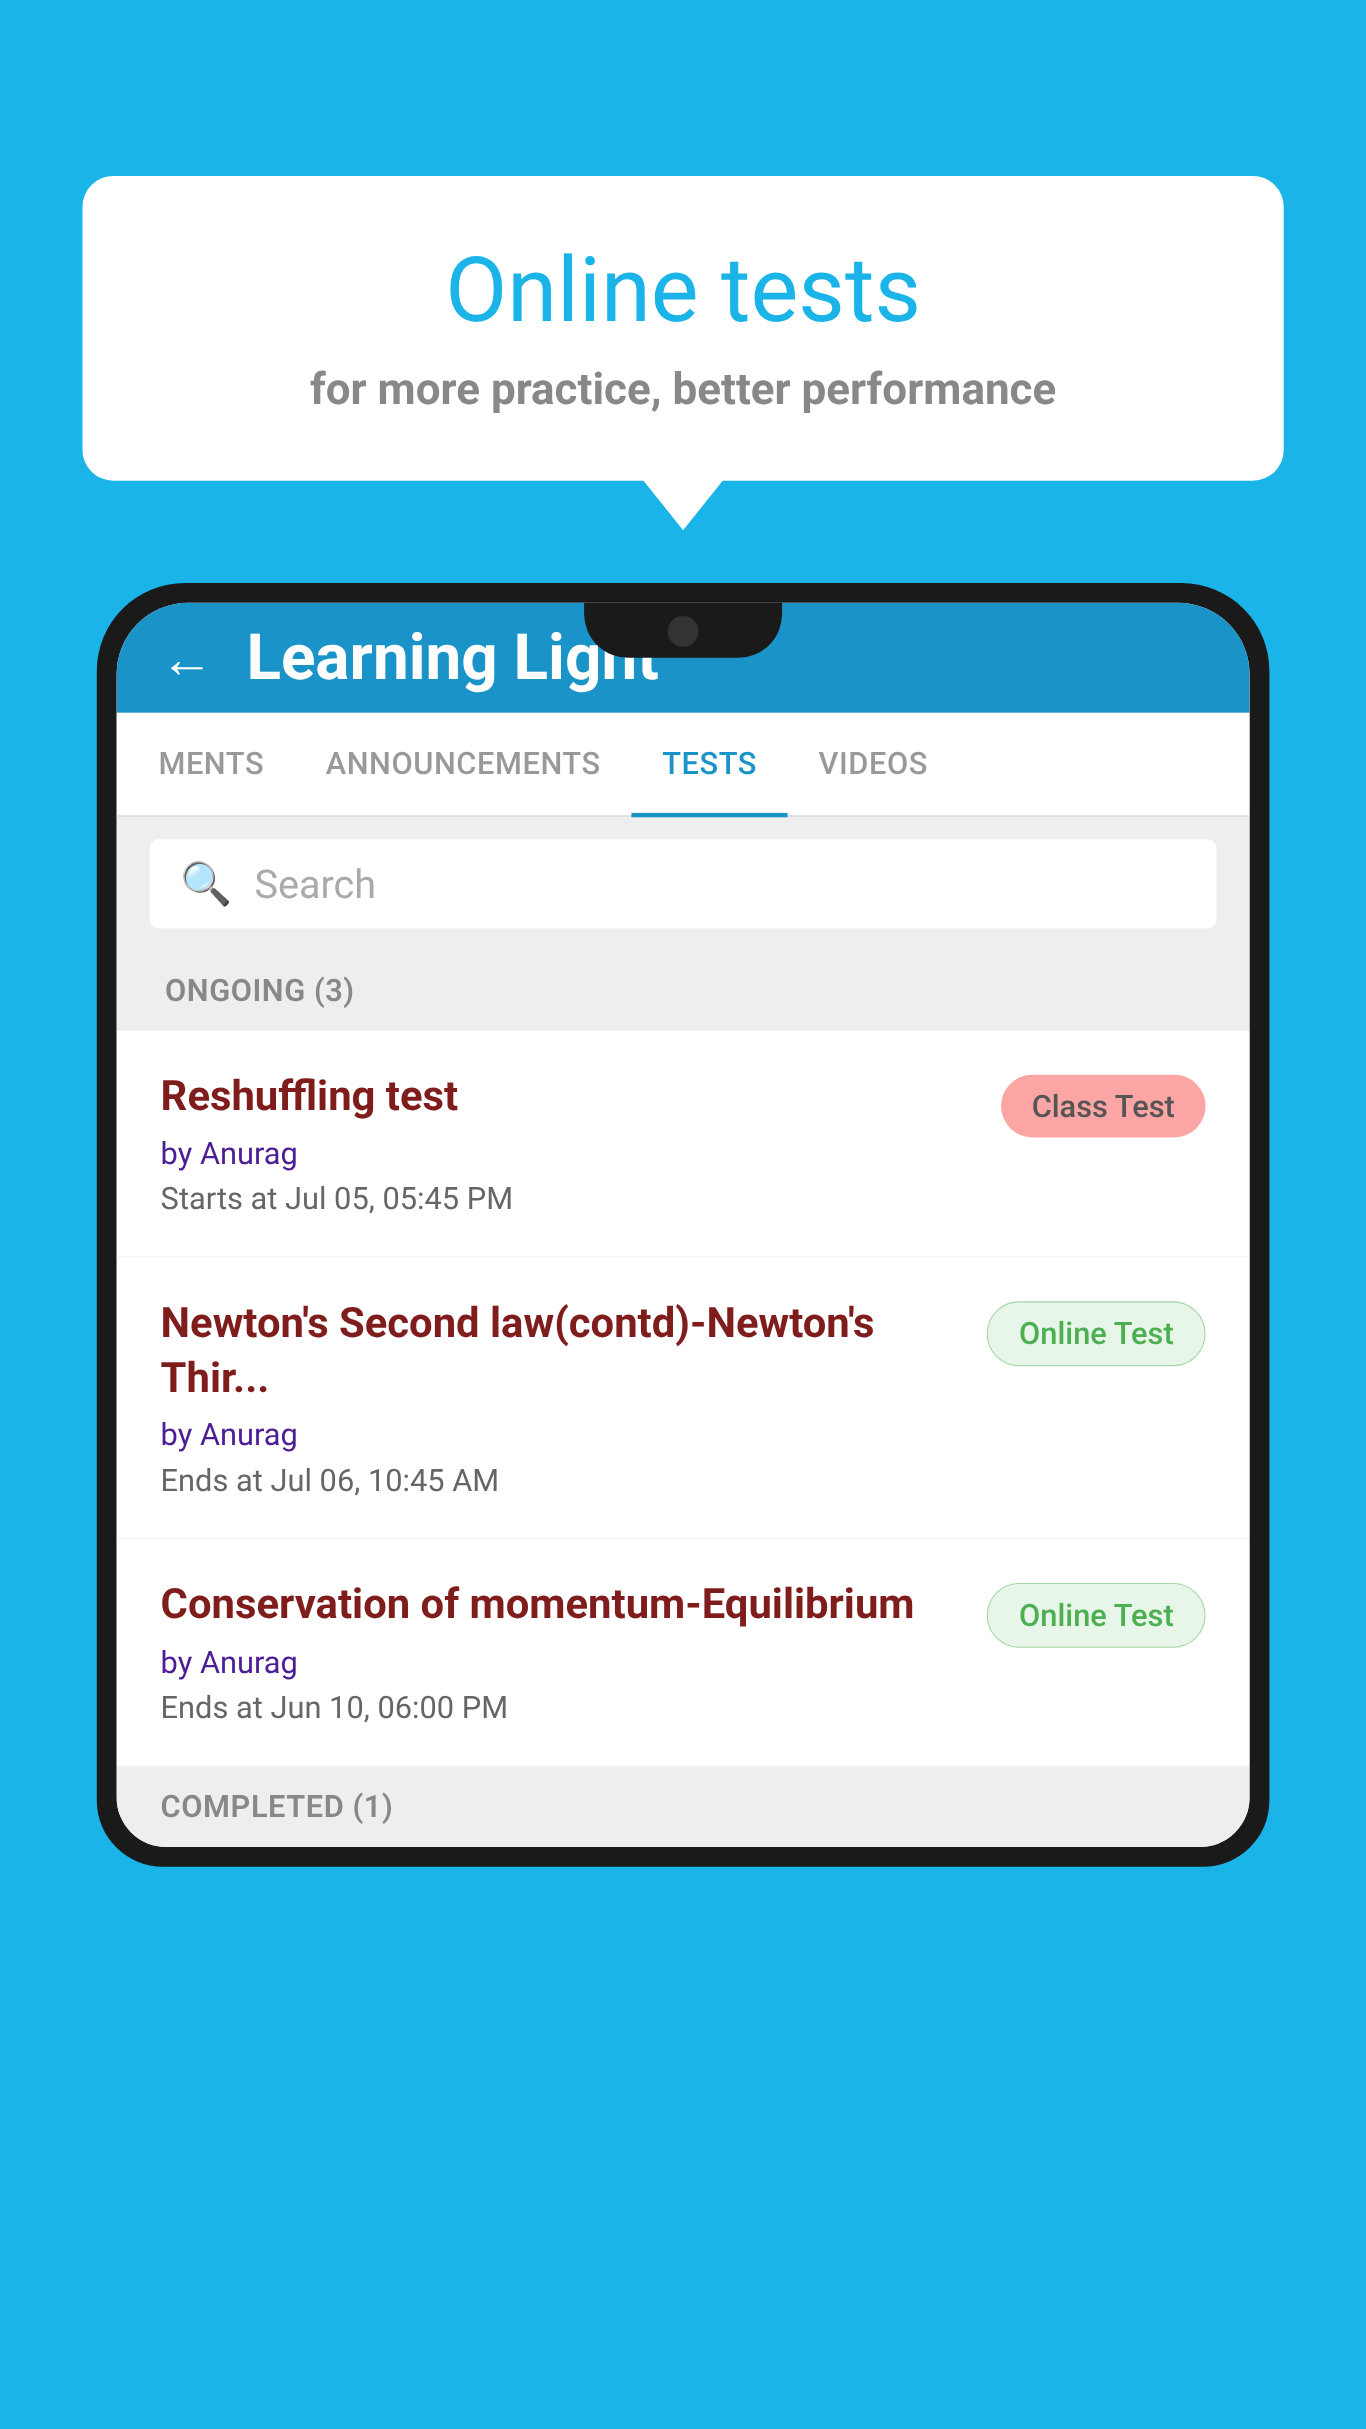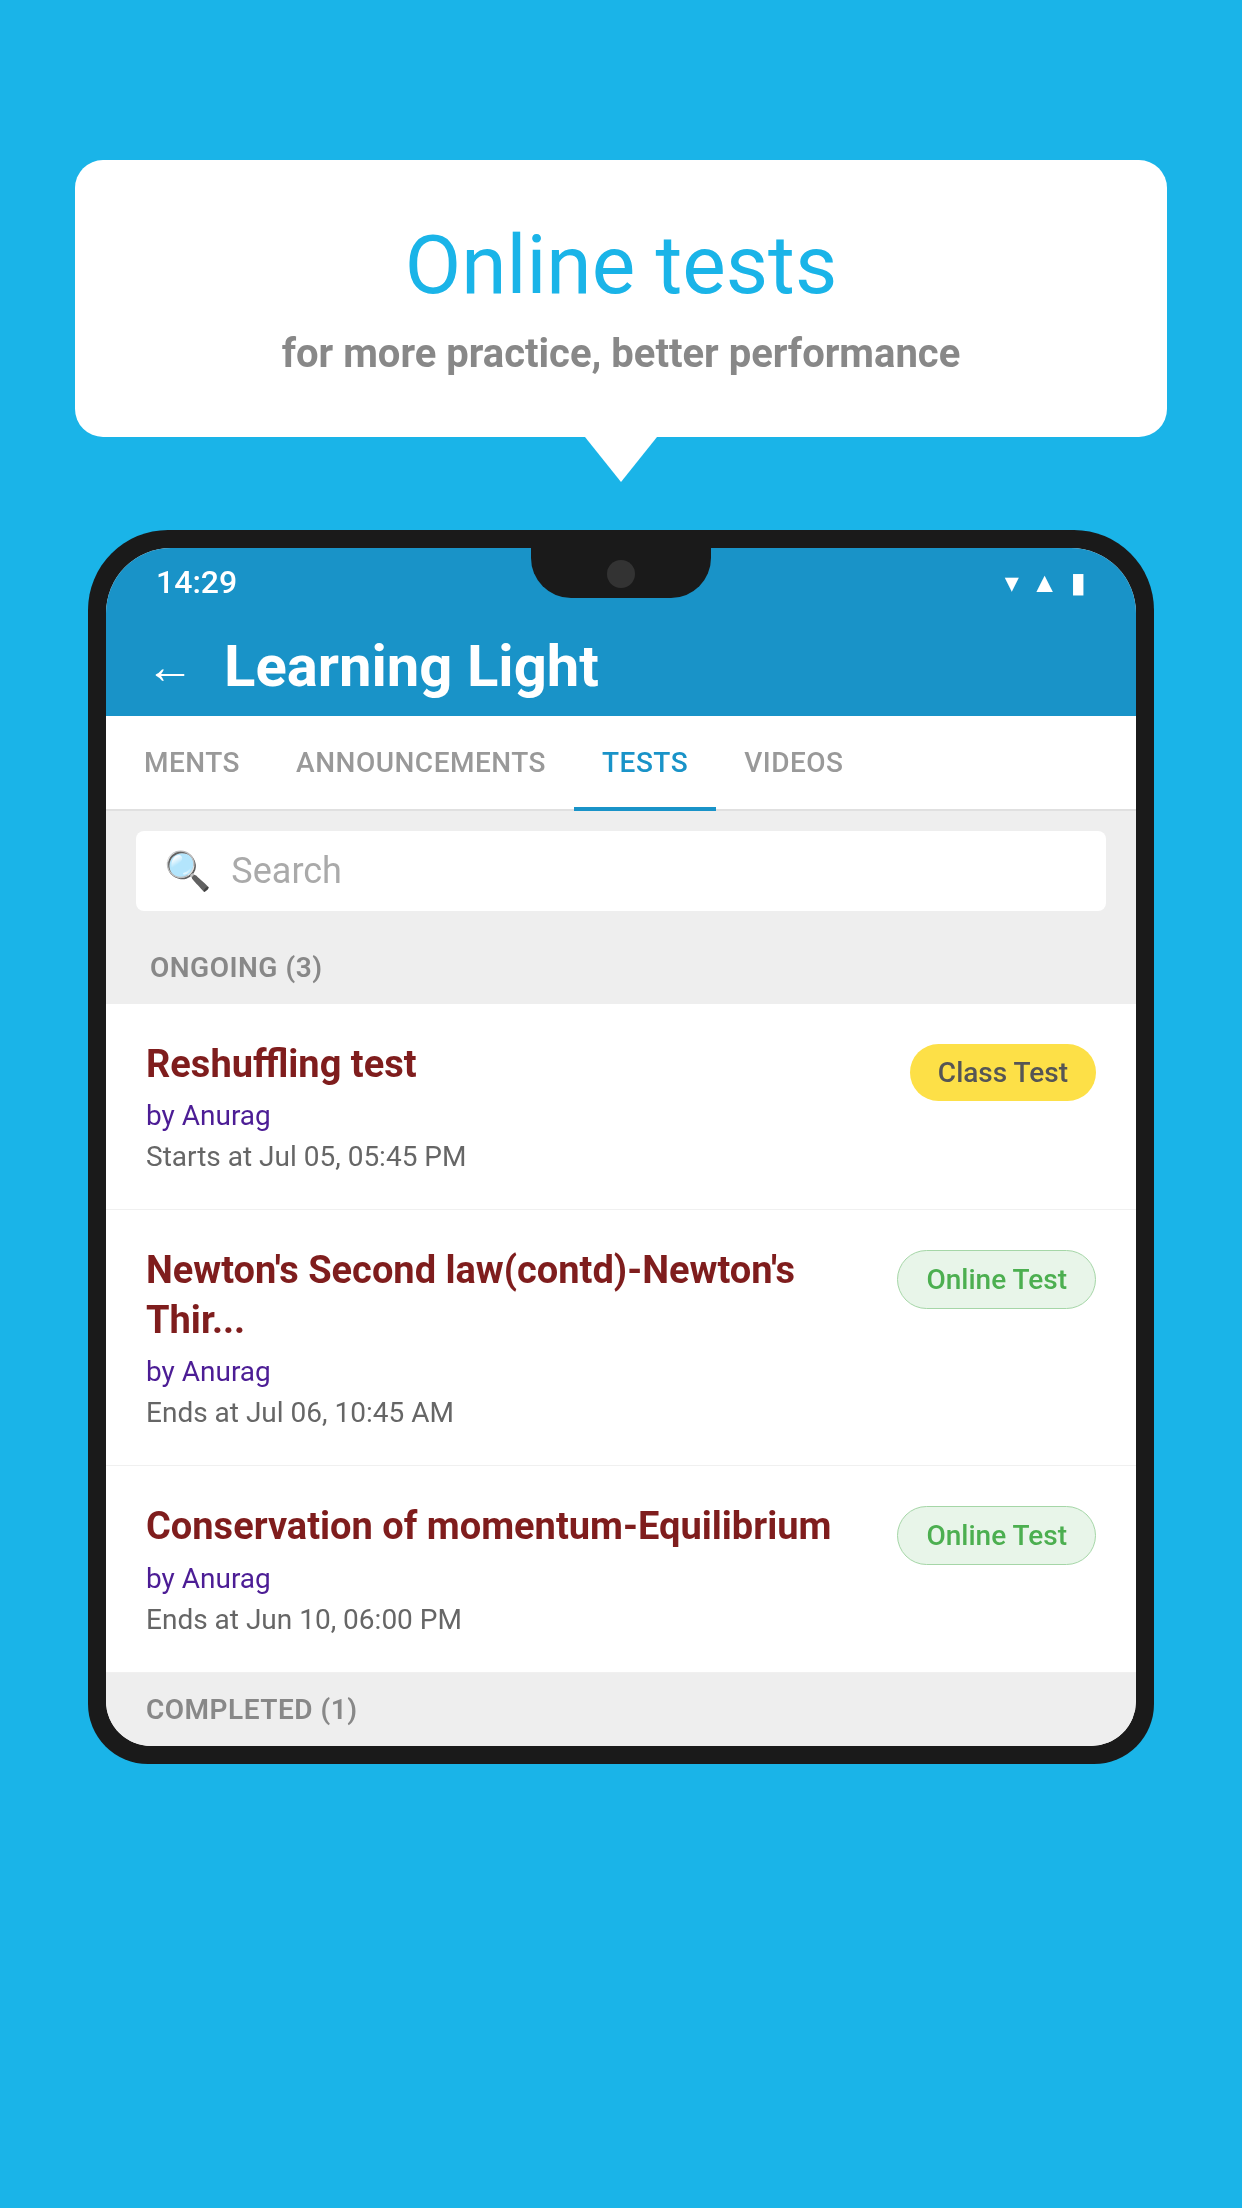--- a/index.html
+++ b/index.html
@@ -259,21 +259,21 @@
     .test-badge {
       padding: 12px 28px;
       border-radius: 50px;
       font-size: 28px;
       font-weight: 500;
       white-space: nowrap;
       margin-top: 4px;
     }
 
     .badge-class {
-      background: #fde047;
+      background: #fca5a5;
       color: #555;
     }
 
     .badge-online {
       background: #e8f5e9;
       color: #4caf50;
       border: 1px solid #a5d6a7;
     }
 
     
@@ -299,28 +299,20 @@
 
 <div class="phone-wrapper">
   <div class="phone-outer">
 
     <div class="phone-notch">
       <div class="phone-camera"></div>
     </div>
 
     <div class="phone-screen">
 
-      <div class="status-bar">
-        <span class="status-time">14:29</span>
-        <div class="status-icons">
-          <span class="status-icon">▾</span>
-          <span class="status-icon">▲</span>
-          <span class="status-icon">▮</span>
-        </div>
-      </div>
 
       <div class="app-header">
         <span class="back-arrow">←</span>
         <span class="app-title">Learning Light</span>
       </div>
 
       <div class="tabs-container">
         <div class="tab-item">MENTS</div>
         <div class="tab-item">ANNOUNCEMENTS</div>
         <div class="tab-item active">TESTS</div>

